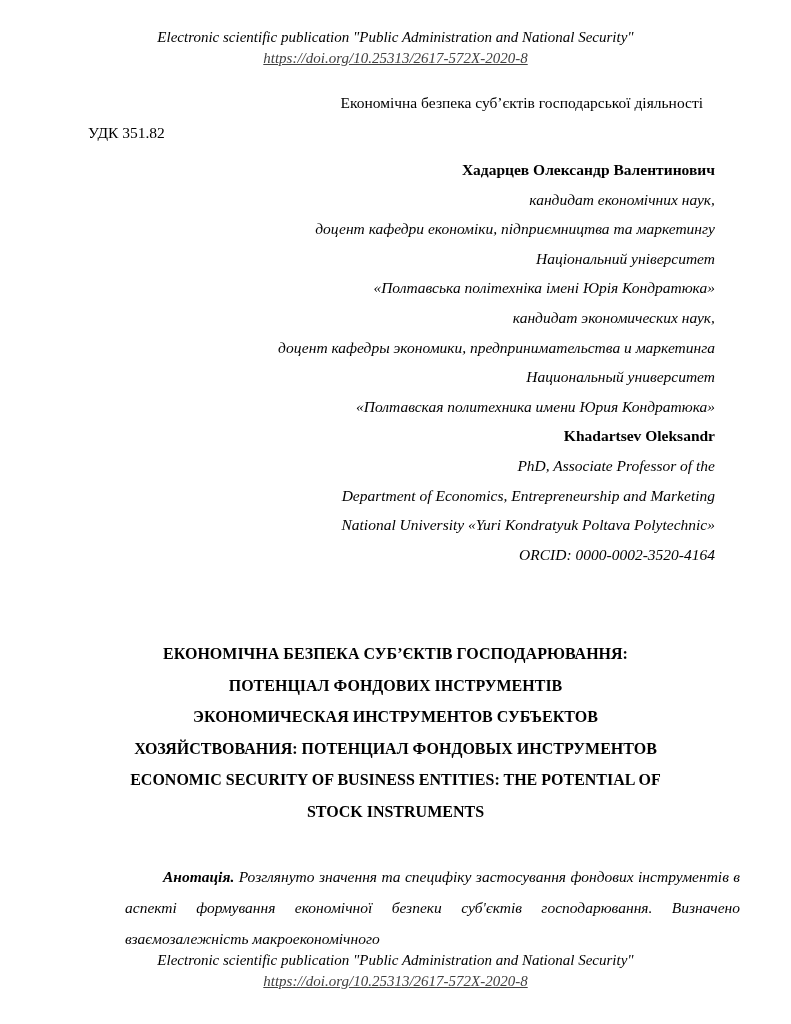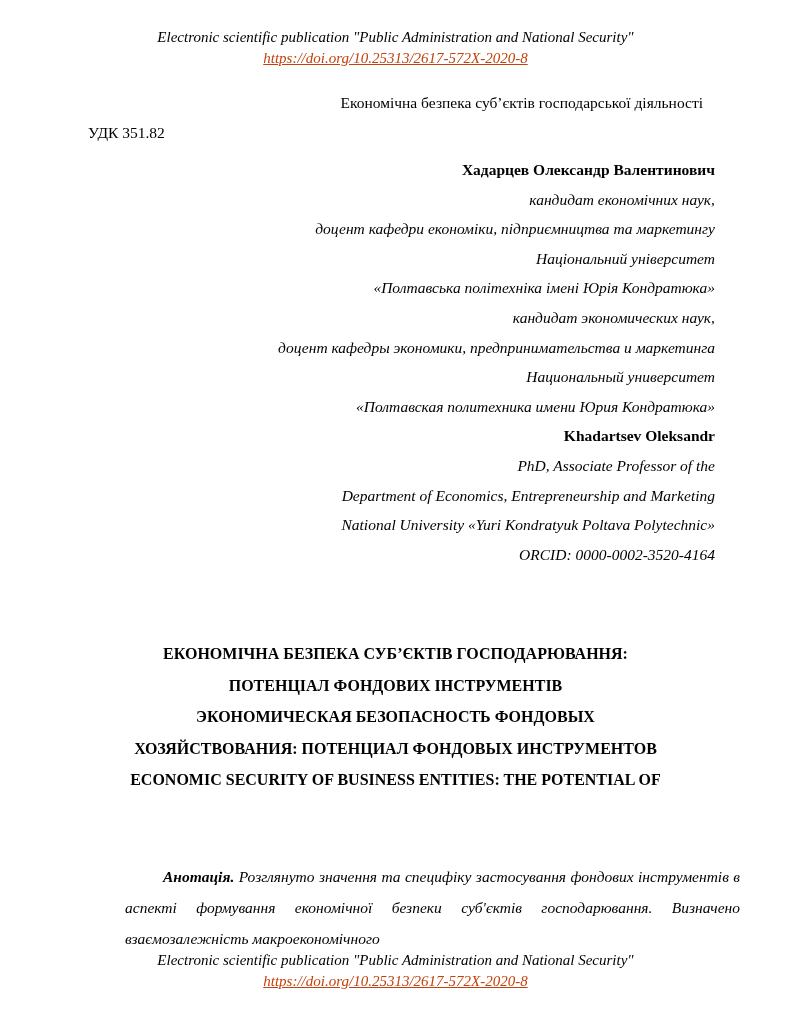--- a/index.html
+++ b/index.html
@@ -26,21 +26,21 @@
     text-align: center;
     font-size: 15px;
     line-height: 21px;
   }
   .running .line1 {
     font-style: italic;
     white-space: nowrap;
   }
   .running .doi {
     font-style: italic;
-    color: #c2410c;
+    color: #404040;
     text-decoration: underline;
     white-space: nowrap;
   }
   .header-block { top: 27px; }
   .footer-block { top: 950px; }
 
   
   .section-title {
     position: absolute;
     left: 88px;
@@ -153,23 +153,24 @@
       <div class="author-line detail">Department of Economics, Entrepreneurship and Marketing</div>
       <div class="author-line detail">National University «Yuri Kondratyuk Poltava Polytechnic»</div>
       <div class="author-line detail">ORCID: 0000-0002-3520-4164</div>
     </div>
 
   </div>
 
   <div class="doc-title">
     <div class="title-line">ЕКОНОМІЧНА БЕЗПЕКА СУБ’ЄКТІВ ГОСПОДАРЮВАННЯ:</div>
     <div class="title-line">ПОТЕНЦІАЛ ФОНДОВИХ ІНСТРУМЕНТІВ</div>
-    <div class="title-line">ЭКОНОМИЧЕСКАЯ БЕЗОПАСНОСТЬ ФОНДОВЫХ</div>
+    <div class="title-line">ЭКОНОМИЧЕСКАЯ ИНСТРУМЕНТОВ СУБЪЕКТОВ</div>
     <div class="title-line">ХОЗЯЙСТВОВАНИЯ: ПОТЕНЦИАЛ ФОНДОВЫХ ИНСТРУМЕНТОВ</div>
     <div class="title-line">ECONOMIC SECURITY OF BUSINESS ENTITIES: THE POTENTIAL OF</div>
+    <div class="title-line">STOCK INSTRUMENTS</div>
   </div>
 
   <p class="abstract"><span class="lead">Анотація.</span><span> Розглянуто значення та специфіку застосування фондових інструментів в аспекті формування економічної безпеки суб'єктів господарювання. Визначено взаємозалежність макроекономічного</span></p>
 
   <div class="running footer-block">
     <div class="line1">Electronic scientific publication "Public Administration and National Security"</div>
     <div class="doi">https://doi.org/10.25313/2617-572X-2020-8</div>
   </div>
 
 </div>

